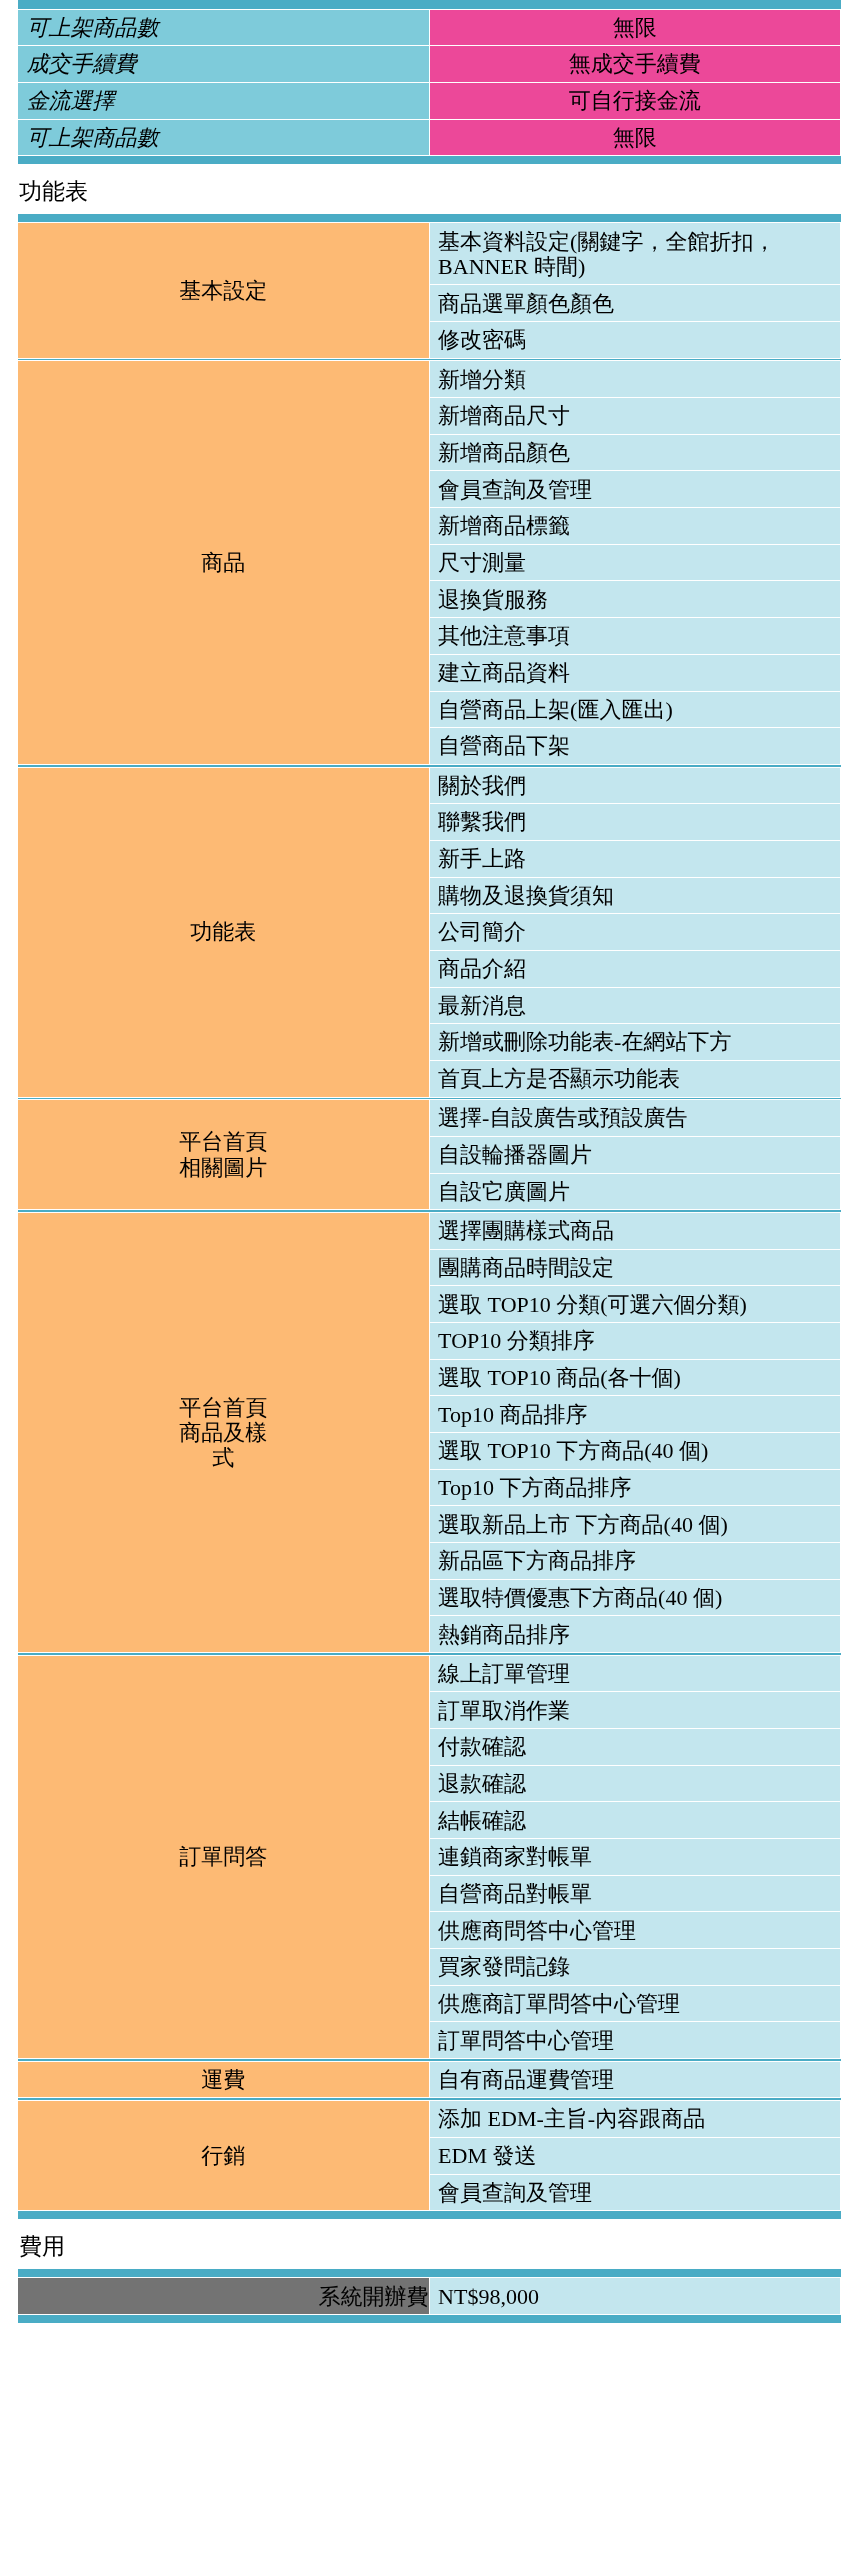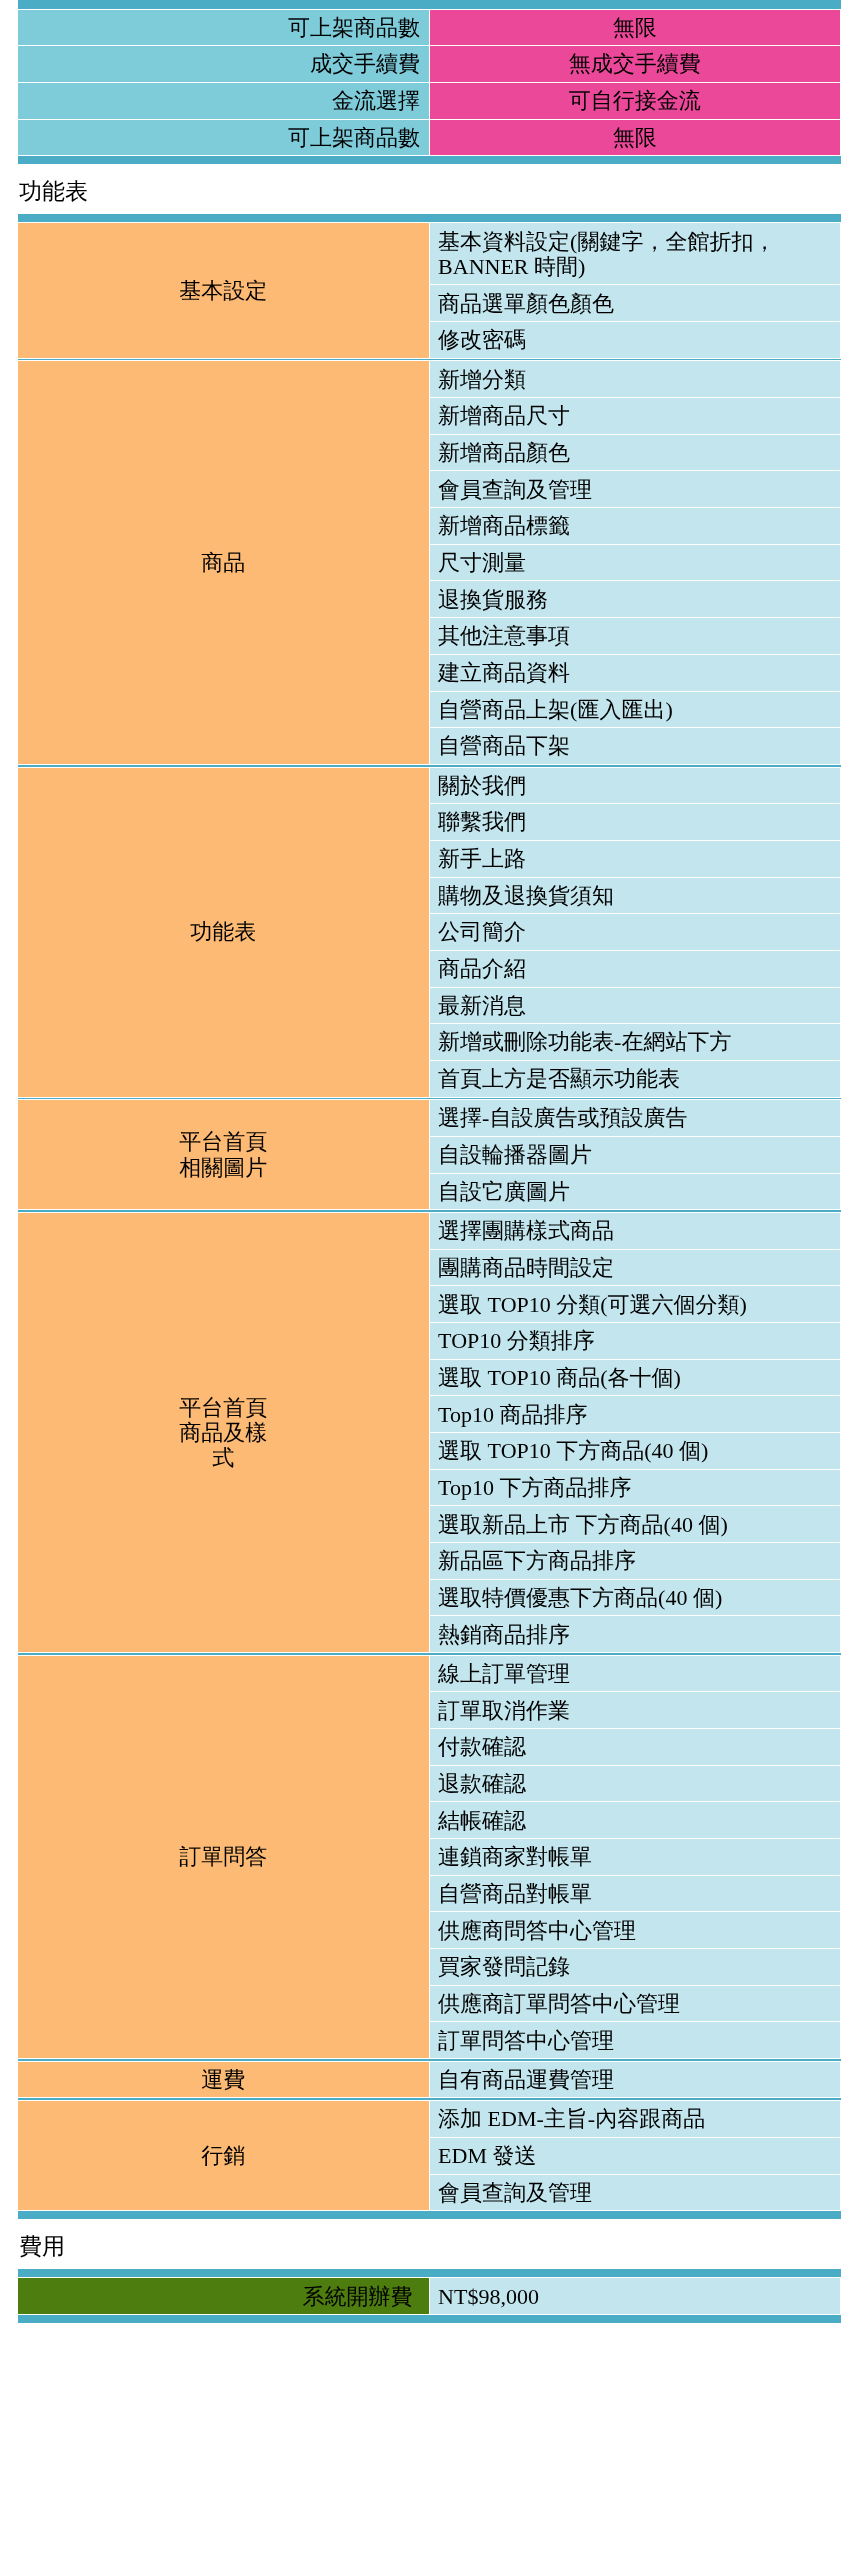--- a/index.html
+++ b/index.html
@@ -34,22 +34,23 @@
     background: #a8dce6;
   }
   .topbar td {
     padding: 0;
     height: 8.6px;
     background: #4aacc5;
     border: none;
   }
   .label-cell {
     width: 197px;
-    text-align: right;
+    text-align: left;
     background: #7ecbda;
+    font-style: italic;
   }
   .value-cell {
     text-align: center;
     background: #ec4899;
   }
   .section-title {
     font-size: 23px;
     margin: 12px 0 6.9px 19px;
   }
   .grp-label {
@@ -70,22 +71,22 @@
   }
   .sep-strong td {
     height: 1.7px;
     padding: 0;
     background: #4aacc5;
     border: none;
   }
   .fee-label {
     width: 197px;
     text-align: right;
-    background: #4d7c0f;
-    padding-right: 16px;
+    background: #737373;
+    padding-right: 0;
   }
   .fee-value {
     text-align: left;
     background: #c3e6ee;
   }
 </style>
 </head>
 <body>
 
 <div class="page">

